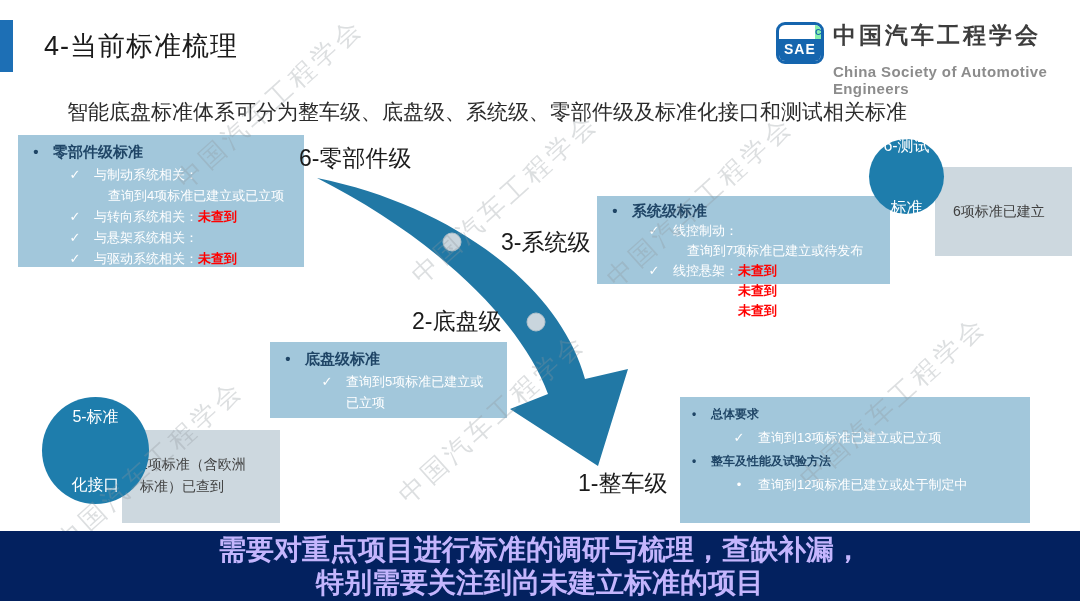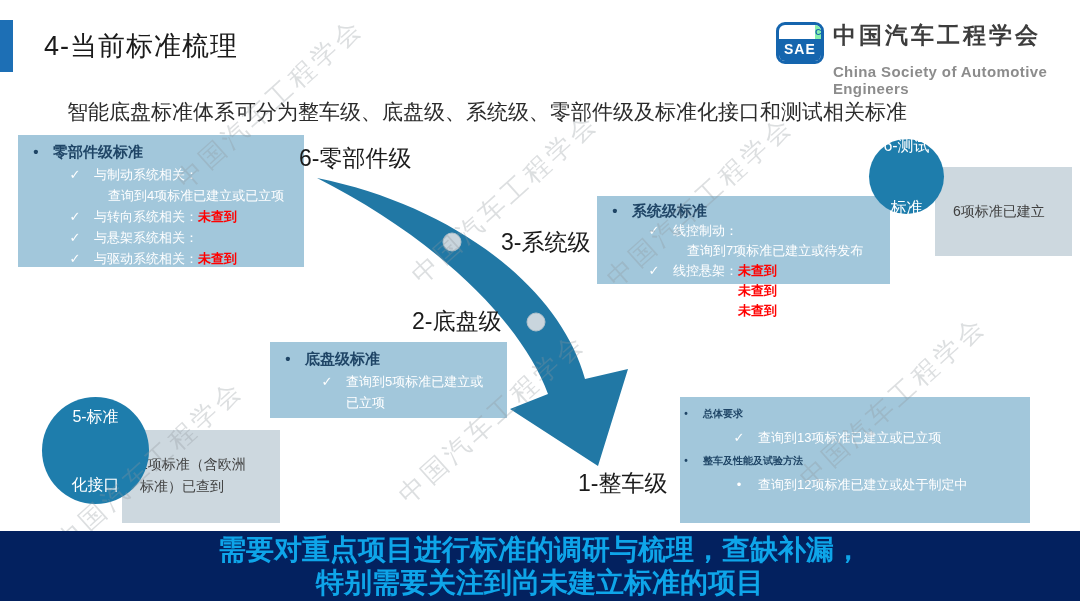--- a/index.html
+++ b/index.html
@@ -30,21 +30,21 @@
   .arrow{position:absolute;left:0;top:0;z-index:2;}
   
   .panel{position:absolute;background:#a2c7db;color:#fff;z-index:2;font-size:13px;
          box-sizing:border-box;padding-top:5px;}
   .row{white-space:nowrap;line-height:21px;}
   .row-title{font-size:15px;font-weight:bold;color:#1f4566;padding-left:12px;line-height:24px;}
   .mk{display:inline-block;width:14px;margin-right:12px;text-align:center;}
   .mk-title{width:12px;margin-right:11px;}
   .row-check{padding-left:50px;}
   .row-cont{padding-left:90px;}
-  .row-head{font-size:10px;font-weight:bold;color:#1f4566;line-height:24px;}
+  .row-head{font-size:12px;font-weight:bold;color:#1f4566;padding-left:8px;line-height:24px;}
   .row-sub{padding-left:52px;line-height:23px;}
   .red{color:#ff0000;font-weight:bold;}
   .redline .mk{color:#ff0000;}
   #component-box{left:18px;top:135px;width:286px;height:132px;}
   #system-box{left:597px;top:196px;width:293px;height:88px;}
   #system-box .row{line-height:20px;}
   #chassis-box{left:270px;top:342px;width:237px;height:76px;}
   #chassis-box .row-cont{padding-left:76px;}
   #vehicle-box{left:680px;top:397px;width:350px;height:126px;}
   
@@ -55,21 +55,21 @@
   .note{position:absolute;background:#cdd8df;color:#3f3f3f;z-index:3;font-size:14px;
         box-sizing:border-box;line-height:22px;}
   #test-note{left:935px;top:167px;width:137px;height:89px;padding:33px 0 0 18px;}
   #interface-note{left:122px;top:430px;width:158px;height:93px;padding:23px 0 0 18px;}
   
   .lvl{position:absolute;font-size:23px;color:#1b1b1b;z-index:5;}
   #lbl4{left:299px;top:143px}#lbl3{left:501px;top:227px}
   #lbl2{left:412px;top:306px}#lbl1{left:578px;top:468px}
   
   .banner{position:absolute;left:0;top:531px;width:1080px;height:70px;background:#03215f;
-          color:#0ea5e9;font-weight:bold;font-size:28px;text-align:center;z-index:10;
+          color:#c4b5fd;font-weight:bold;font-size:28px;text-align:center;z-index:10;
           display:flex;flex-direction:column;justify-content:center;line-height:33px;}
 </style>
 </head>
 <body>
 
 <div class="slide">
 
   <div class="wm wm1">中国汽车工程学会</div>
   <div class="wm wm2">中国汽车工程学会</div>
   <div class="wm wm3">中国汽车工程学会</div>

